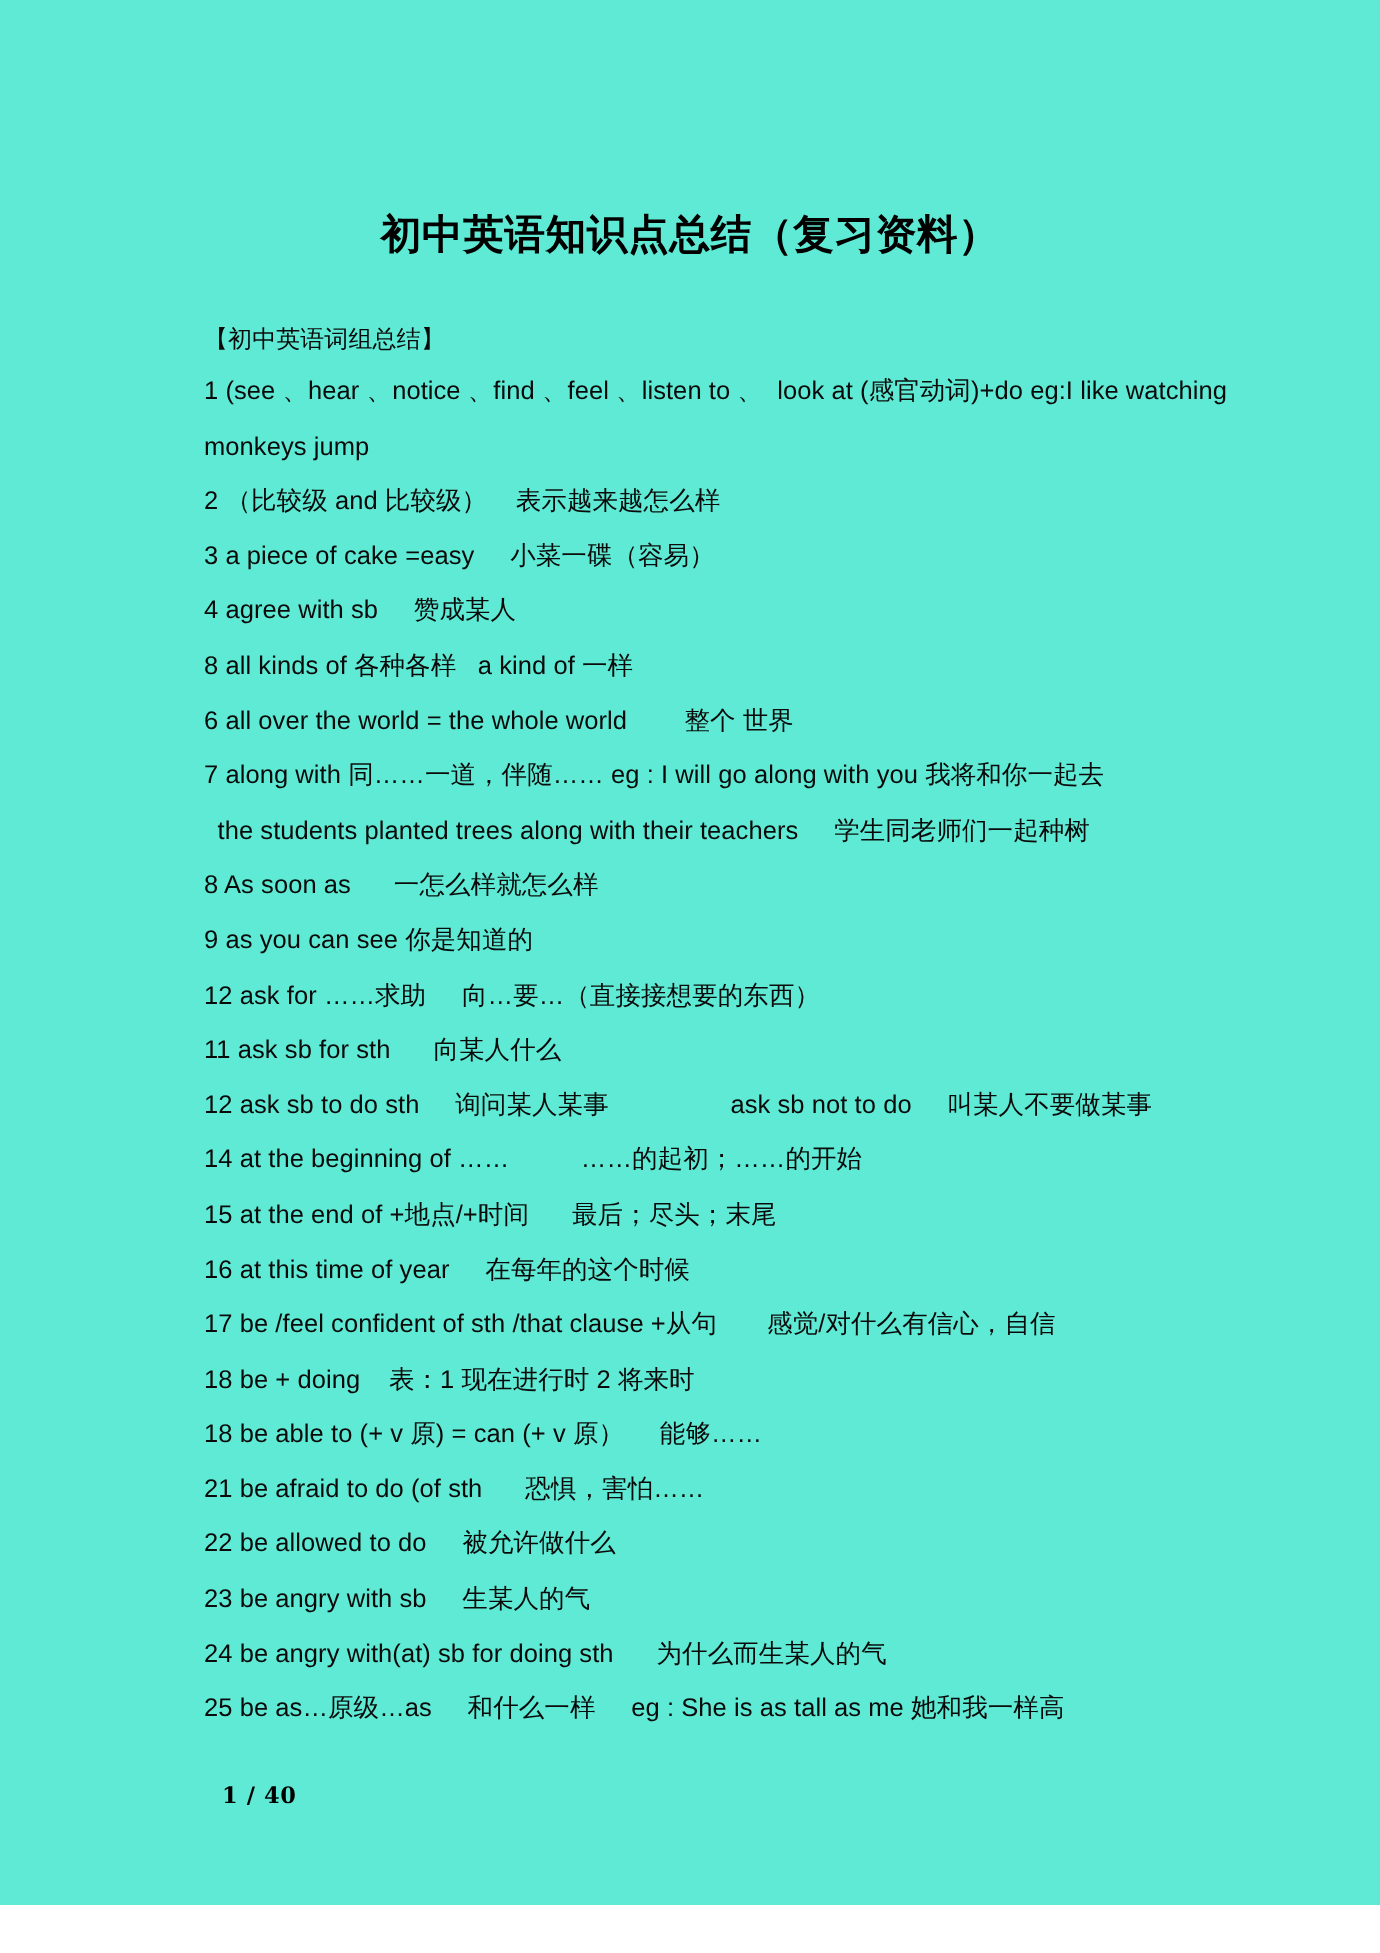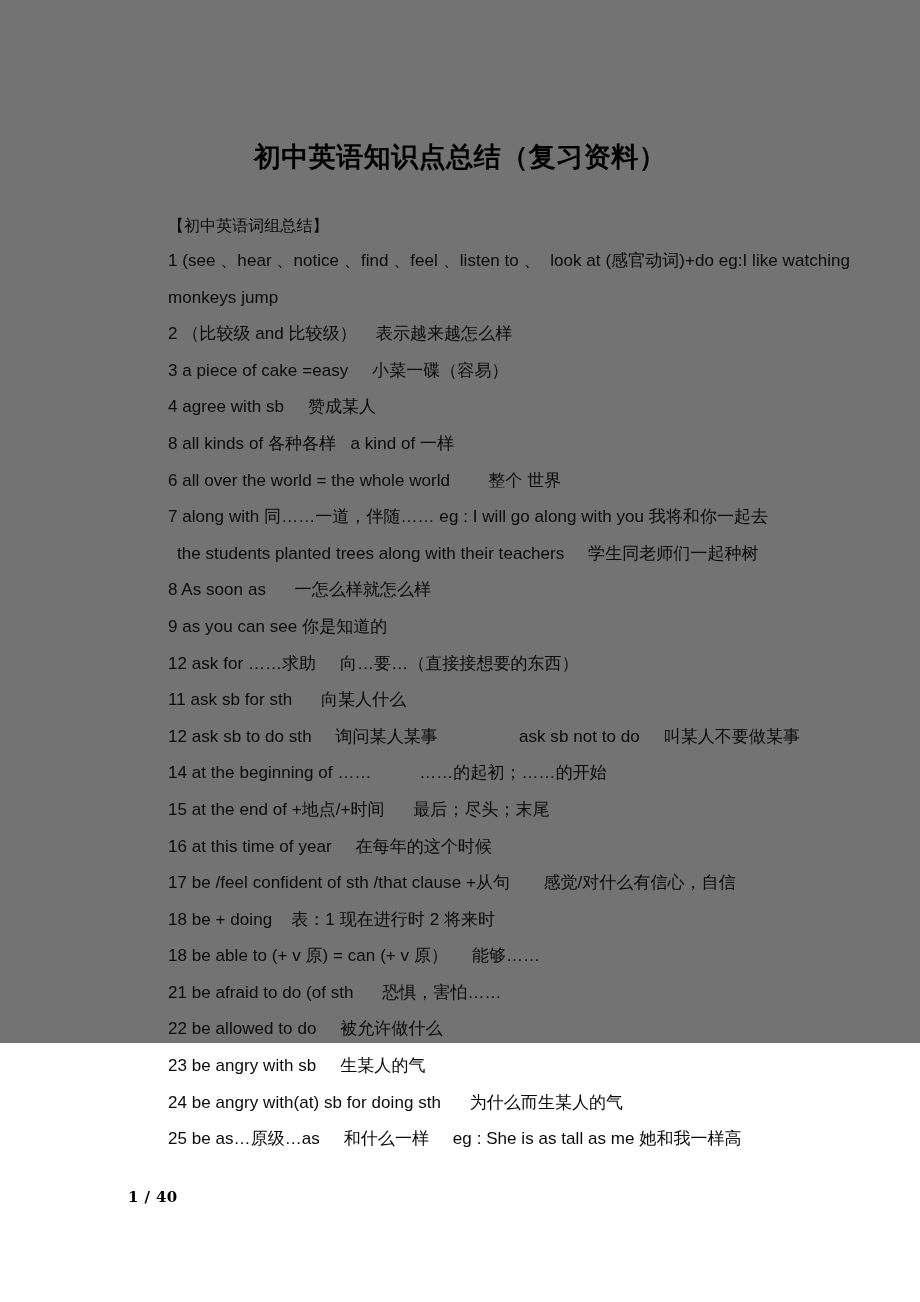--- a/index.html
+++ b/index.html
@@ -16,22 +16,22 @@
     font-family: "Liberation Sans", "DejaVu Sans", sans-serif;
     color: #000000;
     -webkit-font-smoothing: antialiased;
   }
 
   .page {
     position: absolute;
     left: 0;
     top: 0;
     width: 920px;
-    height: 1043px;
-    background: #737373;
+    height: 1270px;
+    background: #5eead4;
     box-sizing: border-box;
   }
 
   
   .doc-title {
     position: absolute;
     left: 0;
     top: 120px;
     width: 920px;
     text-align: center;
@@ -42,21 +42,20 @@
     line-height: 38px;
     white-space: pre;
   }
 
   
   .body-block {
     position: absolute;
     left: 136px;
     top: 209px;
     width: 700px;
-    margin-left: 32px;
   }
 
   .line {
     font-size: 17px;
     line-height: 36.6px;
     height: 36.6px;
     white-space: pre;
     font-family: Liberation Sans, sans-serif;
     color: #0a0a0a;
     letter-spacing: 0.05px;
@@ -69,21 +68,21 @@
     height: 34px;
   }
 
   .line.indent {
     padding-left: 9px;
   }
 
   
   .footer-page {
     position: absolute;
-    left: 128px;
+    left: 148px;
     top: 1188px;
     font-family: "DejaVu Serif", "Liberation Serif", serif;
     font-weight: bold;
     font-size: 15px;
     letter-spacing: 0.4px;
     white-space: pre;
   }
 </style>
 </head>
 <body>

